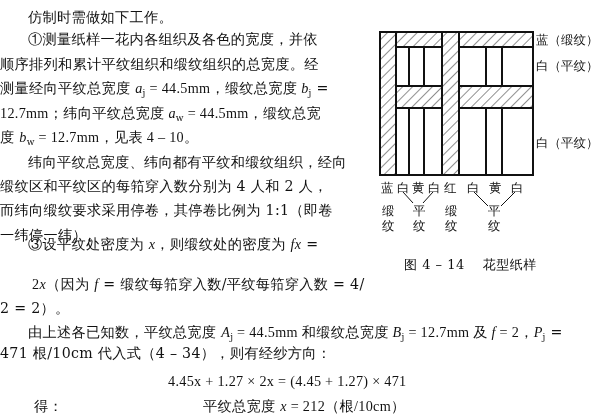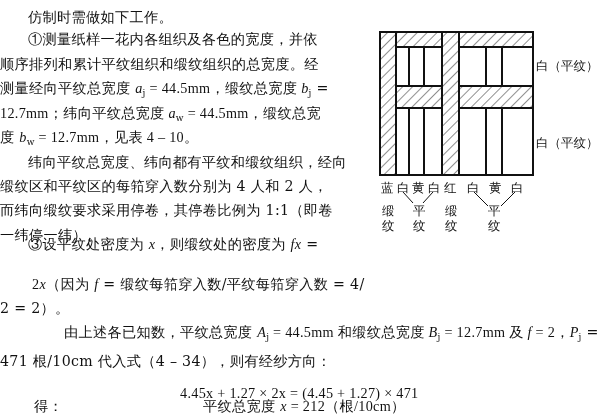--- a/index.html
+++ b/index.html
@@ -79,26 +79,26 @@
 <div class="line" style="top:226px;">一纬停一纬）。</div>
 
 <div class="line indent" style="top:235px;">
   <span>③设平纹处密度为 </span><span class="math">x</span><span>，则缎纹处的密度为 </span><span class="math">fx</span><span> =</span>
 </div>
 <div class="line" style="top:275px;margin-left:32px;">
   <span class="num">2</span><span class="math">x</span><span>（因为 </span><span class="math">f</span><span> = 缎纹每筘穿入数/平纹每筘穿入数 = 4/</span>
 </div>
 <div class="line" style="top:299px;">2 = 2）。</div>
 
-<div class="line indent" style="top:323px;margin-left:36px;">
+<div class="line indent" style="top:323px;">
   <span>由上述各已知数，平纹总宽度 </span><span class="math">A</span><span class="sub">j</span><span class="num"> = 44.5mm 和缎纹总宽度 </span><span class="math">B</span><span class="sub">j</span><span class="num"> = 12.7mm 及 </span><span class="math">f</span><span class="num"> = 2，</span><span class="math">P</span><span class="sub">j</span><span> =</span>
 </div>
-<div class="line" style="top:352px;text-align:right;">471 根/10cm 代入式（4 – 34），则有经纱方向：</div>
+<div class="line" style="top:344px;text-align:right;">471 根/10cm 代入式（4 – 34），则有经纱方向：</div>
 
-<div class="line math" style="top:384px; left:168px; font-style:normal;margin-left:12px;">4.45x + 1.27 × 2x = (4.45 + 1.27) × 471</div>
+<div class="line math" style="top:372px; left:168px; font-style:normal;">4.45x + 1.27 × 2x = (4.45 + 1.27) × 471</div>
 
 <div class="line" style="top:397px; left:34px;">得：</div>
 <div class="line" style="top:397px; left:203px;">
   <span>平纹总宽度 </span><span class="math">x</span><span class="num"> = 212（根/10cm）</span>
 </div>
 
 <div class="figure">
   <svg class="fig-svg" width="241" height="290">
     <defs>
       <pattern id="hatch" patternUnits="userSpaceOnUse" width="7" height="7" patternTransform="rotate(45)">
@@ -135,20 +135,21 @@
     <line x1="99" y1="86" x2="173" y2="86" stroke="#111" stroke-width="2"></line>
     <line x1="36" y1="108" x2="82" y2="108" stroke="#111" stroke-width="2"></line>
     <line x1="99" y1="108" x2="173" y2="108" stroke="#111" stroke-width="2"></line>
 
     <line x1="43" y1="192" x2="53" y2="203" stroke="#111" stroke-width="1"></line>
     <line x1="73" y1="192" x2="63" y2="203" stroke="#111" stroke-width="1"></line>
     <line x1="114" y1="192" x2="128" y2="206" stroke="#111" stroke-width="1"></line>
     <line x1="155" y1="192" x2="141" y2="206" stroke="#111" stroke-width="1"></line>
   </svg>
 
+  <div class="rlabel" style="top:32px;">蓝（缎纹）</div>
   <div class="rlabel" style="top:58px;">白（平纹）</div>
   <div class="rlabel" style="top:135px;">白（平纹）</div>
 
   <div class="blabel" style="left:21px; top:180px;">蓝</div>
   <div class="blabel" style="left:37px; top:180px;">白</div>
   <div class="blabel" style="left:52px; top:180px;">黄</div>
   <div class="blabel" style="left:68px; top:180px;">白</div>
   <div class="blabel" style="left:84px; top:180px;">红</div>
   <div class="blabel" style="left:107px; top:180px;">白</div>
   <div class="blabel" style="left:129px; top:180px;">黄</div>
@@ -156,13 +157,14 @@
 
   <div class="blabel" style="left:22px; top:203px;">缎</div>
   <div class="blabel" style="left:22px; top:218px;">纹</div>
   <div class="blabel" style="left:53px; top:203px;">平</div>
   <div class="blabel" style="left:53px; top:218px;">纹</div>
   <div class="blabel" style="left:85px; top:203px;">缎</div>
   <div class="blabel" style="left:85px; top:218px;">纹</div>
   <div class="blabel" style="left:128px; top:203px;">平</div>
   <div class="blabel" style="left:128px; top:218px;">纹</div>
 
+  <div class="caption">图 4 – 14　 花型纸样</div>
 </div>
 
 </body></html>

